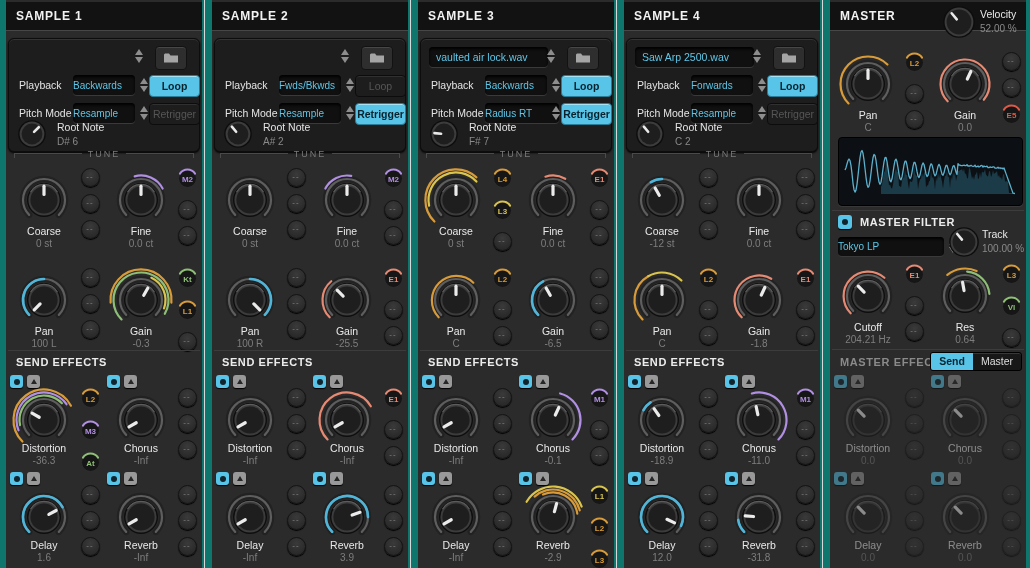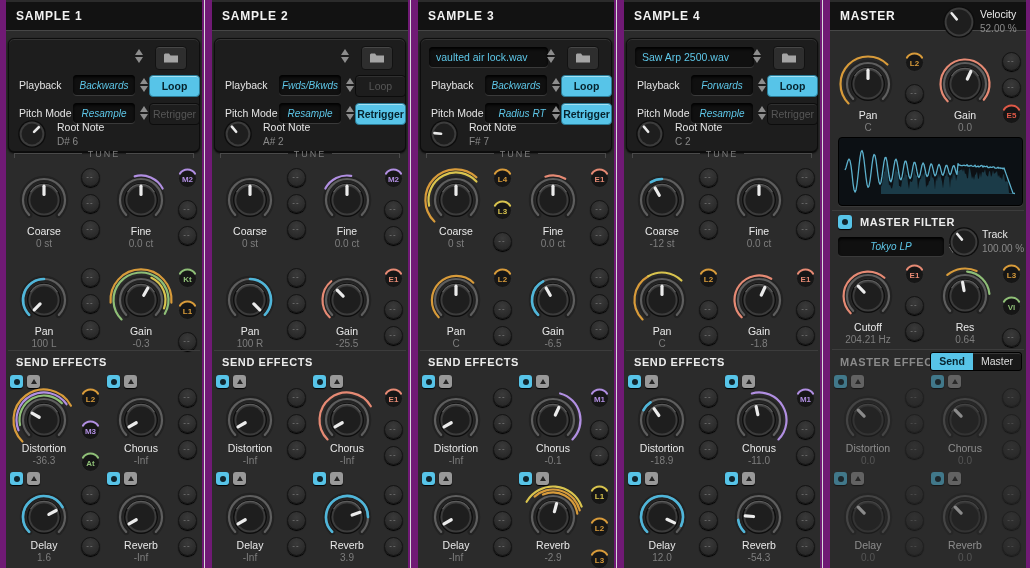--- a/index.html
+++ b/index.html
@@ -1,29 +1,29 @@
 <!DOCTYPE html>
 <html><head>
 <meta charset="utf-8">
 <style>
   html,body{margin:0;padding:0;background:#161616;width:1030px;height:568px;overflow:hidden;
     font-family:"Liberation Sans",sans-serif;}
-  #app{position:relative;width:1030px;height:568px;background:#701a75;}
+  #app{position:relative;width:1030px;height:568px;background:#0f766e;}
   .col{position:absolute;top:0;width:196px;height:568px;background:#2b2b2b;}
   .sep{position:absolute;top:0;width:1px;height:568px;background:#d7d9da;z-index:6;}
   .hdr{position:absolute;top:2px;left:0;right:0;height:28px;background:#121212;
     border-bottom:1px solid #474747;display:flex;align-items:center;}
   .hdr-t{margin-left:10px;font-size:12px;font-weight:bold;color:#f2f2f2;letter-spacing:.8px;}
   .sbox{position:absolute;top:38px;left:2px;right:2px;height:112px;background:#1d1d1d;
     border:1px solid #0d0d0d;border-radius:6px;box-shadow:inset 0 1px 0 #343434,0 1px 2px #000;}
   .field{position:absolute;height:20px;background:#101010;border-radius:4px;
     box-shadow:inset 0 2px 3px #000,0 1px 0 #3a3a3a;color:#5ec7e8;font-size:10.5px;
     display:flex;align-items:center;cursor:pointer;}
   .ffile{left:8px;top:8px;width:112px;padding-left:7px;}
-  .fsel{justify-content:center;font-size:10px;font-style:italic;}
+  .fsel{font-size:10px;}
   .crow{position:absolute;left:0;right:0;height:20px;}
   .clabel{position:absolute;left:10px;width:54px;font-size:10.5px;color:#e4e4e4;line-height:20px;}
   .spin{position:absolute;display:flex;flex-direction:column;gap:2px;cursor:pointer;}
   .tri{width:0;height:0;border-left:4px solid transparent;border-right:4px solid transparent;}
   .tu{border-bottom:6px solid #8d8d8d;}
   .td{border-top:6px solid #8d8d8d;}
   .fbtn{position:absolute;left:146px;top:7px;width:30px;height:22px;background:#2e2e2e;
     border:1px solid #121212;border-radius:4px;box-shadow:inset 0 1px 0 #474747;
     display:flex;align-items:center;justify-content:center;cursor:pointer;}
   .tgl{position:absolute;height:20px;border-radius:4px;background:#1d1d1d;border:1px solid #0c0c0c;
@@ -1134,21 +1134,21 @@
               <path d="M 20.49 26.20 A 15.6 15.6 0 0 1 47.51 26.20" stroke="#5c5c5c" stroke-width="1.2" fill="none"></path>
               <line x1="28.52" y1="33.52" x2="20.25" y2="32.80" stroke="#ebebeb" stroke-width="3.2" stroke-linecap="round"></line>
             </svg>
           </div>
           <div class="slots">
             <div class="dash">--</div>
             <div class="dash">--</div>
             <div class="dash">--</div>
           </div>
           <div class="klabel">Reverb</div>
-          <div class="kvalue">-54.3</div>
+          <div class="kvalue">-31.8</div>
         </div>
       </div>
 </div>
     <div class="col" id="master-col" style="left:830px">
     <div class="hdr">
       <span class="hdr-t">MASTER</span>
     </div>
     <div style="position:absolute;left:112px;top:5px"><svg width="34" height="34" viewBox="0 0 34 34">
           <circle cx="17" cy="17" r="15.8" fill="#0d0d0d"></circle>
           <circle cx="17" cy="17" r="14.4" fill="#3c3c3c"></circle>

